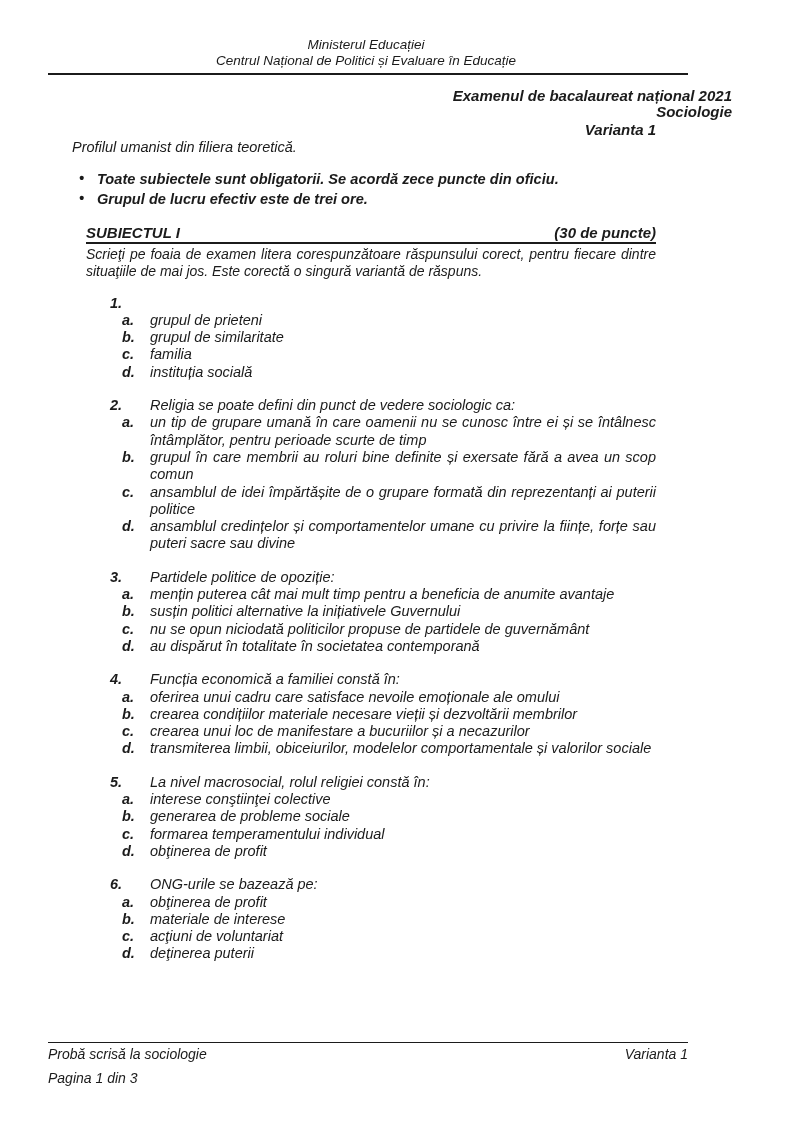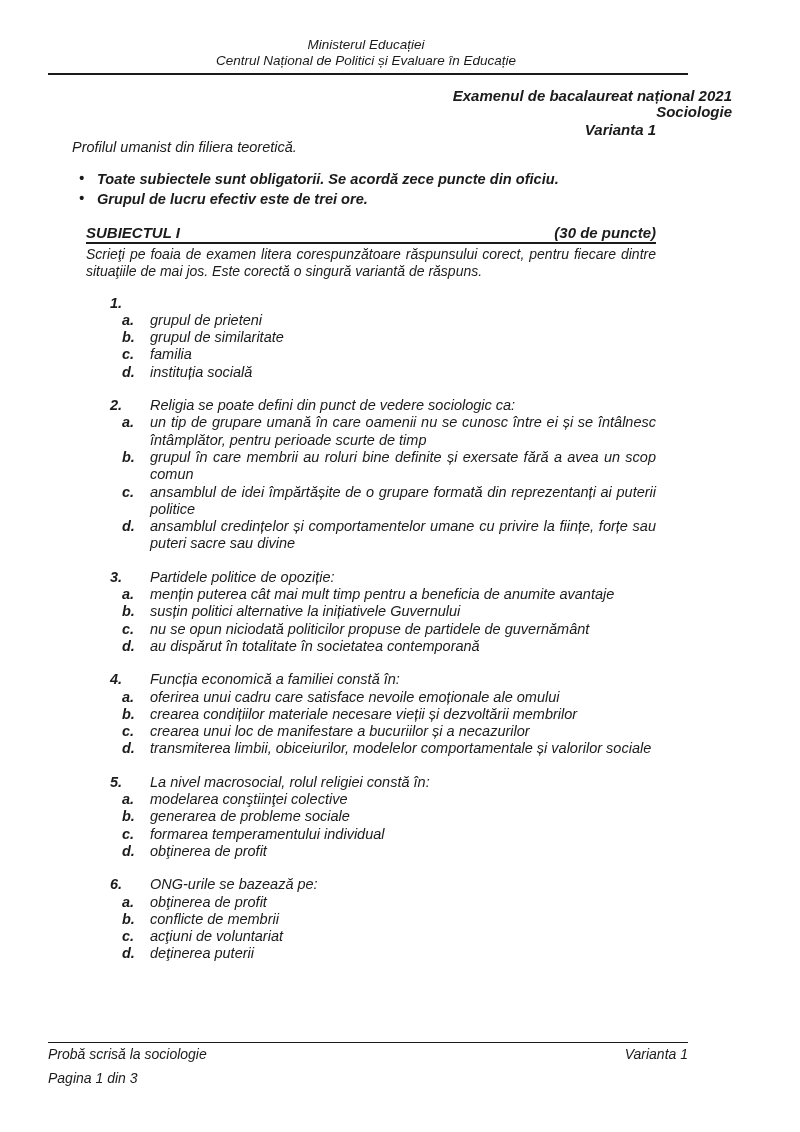--- a/index.html
+++ b/index.html
@@ -197,21 +197,21 @@
       </div>
     </div>
 
     <div class="q">
       <div class="row stem">
         <span class="marker">5.</span>
         <p class="txt">La nivel macrosocial, rolul religiei constă în:</p>
       </div>
       <div class="row opt">
         <span class="marker">a.</span>
-        <p class="txt">modelarea conştiinţei colective</p>
+        <p class="txt">interese conştiinţei colective</p>
       </div>
       <div class="row opt">
         <span class="marker">b.</span>
         <p class="txt">generarea de probleme sociale</p>
       </div>
       <div class="row opt">
         <span class="marker">c.</span>
         <p class="txt">formarea temperamentului individual</p>
       </div>
       <div class="row opt">
@@ -224,21 +224,21 @@
       <div class="row stem">
         <span class="marker">6.</span>
         <p class="txt">ONG-urile se bazează pe:</p>
       </div>
       <div class="row opt">
         <span class="marker">a.</span>
         <p class="txt">obţinerea de profit</p>
       </div>
       <div class="row opt">
         <span class="marker">b.</span>
-        <p class="txt">conflicte de membrii</p>
+        <p class="txt">materiale de interese</p>
       </div>
       <div class="row opt">
         <span class="marker">c.</span>
         <p class="txt">acţiuni de voluntariat</p>
       </div>
       <div class="row opt">
         <span class="marker">d.</span>
         <p class="txt">deţinerea puterii</p>
       </div>
     </div>

